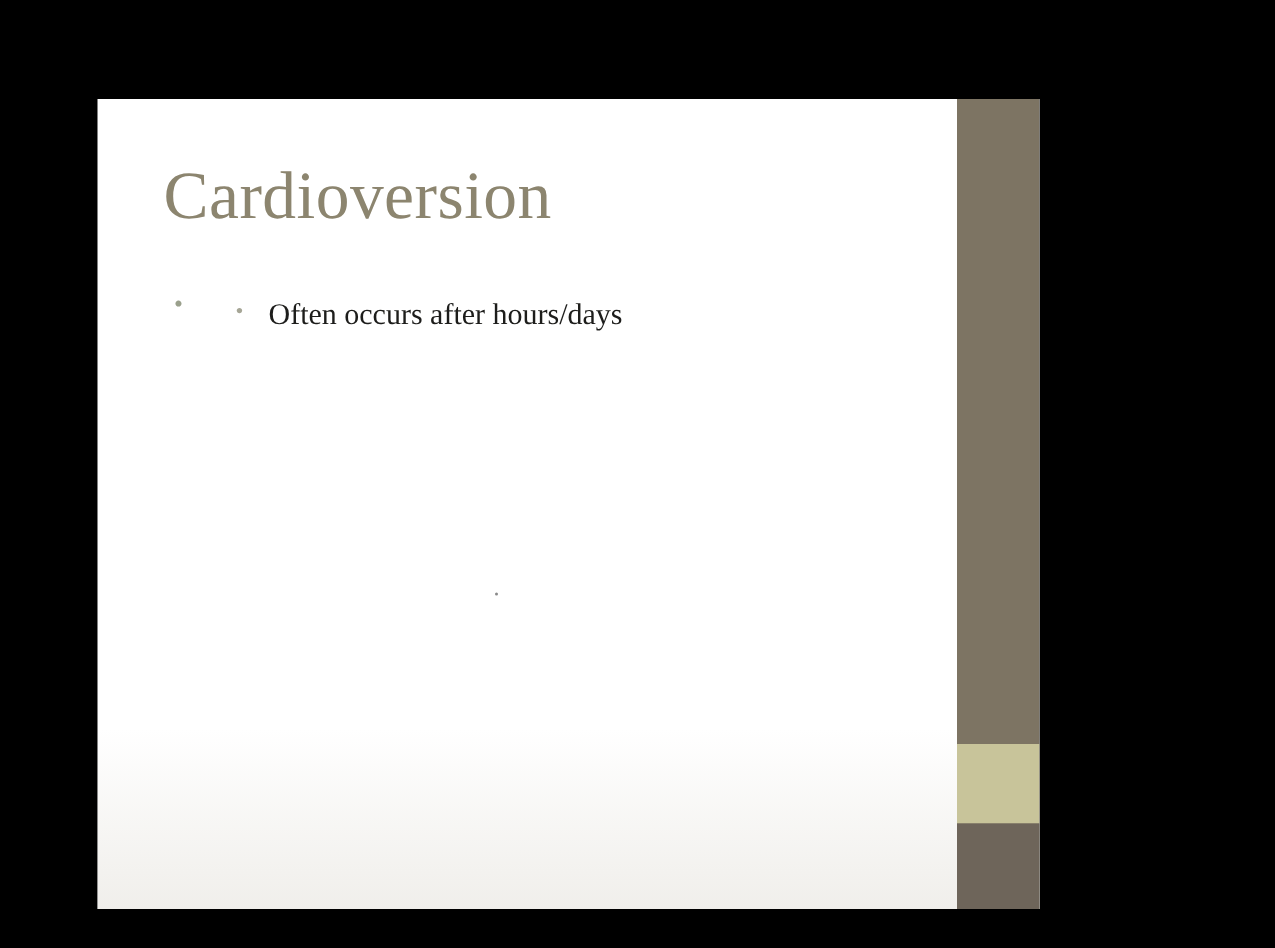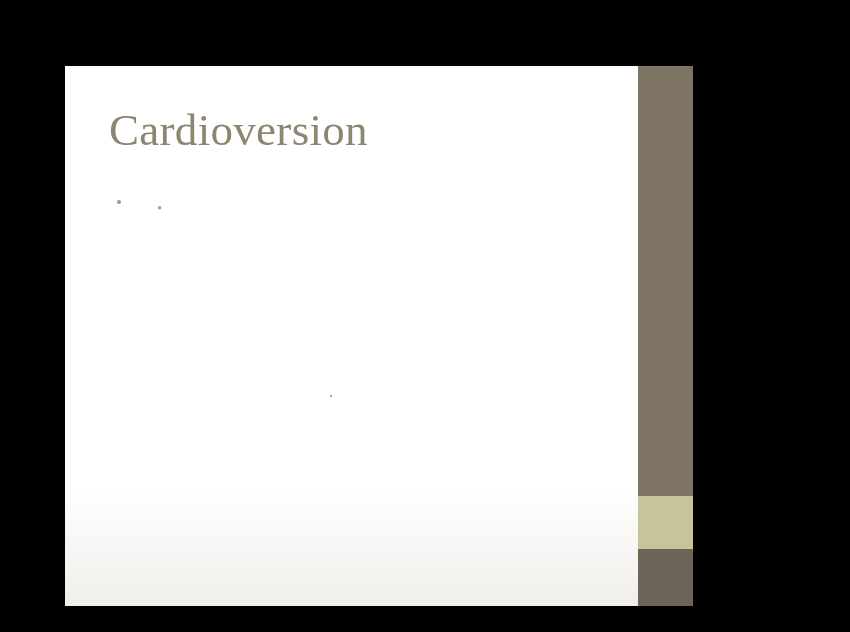--- a/index.html
+++ b/index.html
@@ -144,19 +144,20 @@
     <div id="sidebar-accent-dark"></div>
 
     <div id="title">Cardioversion</div>
 
     <div id="body-content">
       <div class="bullet-l1">
         <span class="marker">•</span>
       </div>
       <div class="bullet-l2">
         <span class="marker">•</span>
+        <span>Often occurs after hours/days</span>
       </div>
     </div>
 
     <div id="stray-dot"></div>
 
   </div>
 </div>
 
 </body></html>

